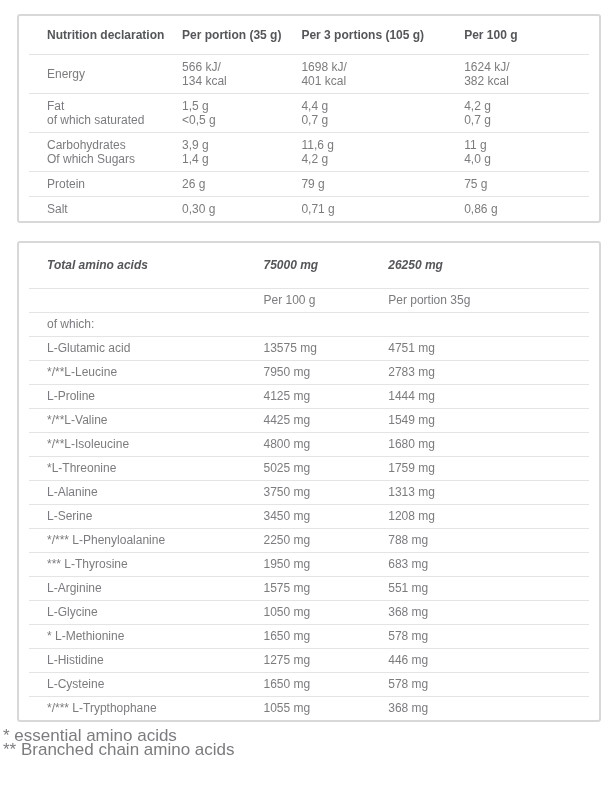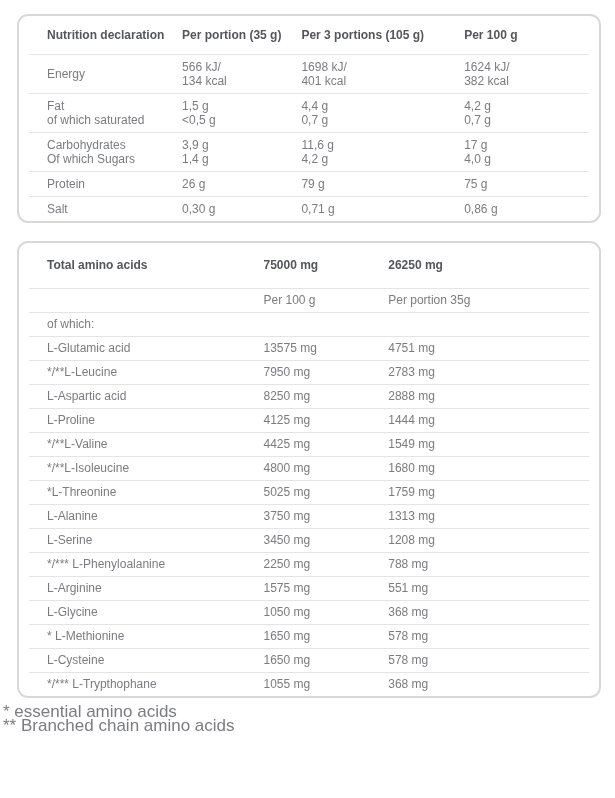--- a/index.html
+++ b/index.html
@@ -13,21 +13,21 @@
     width: 615px;
     height: 798px;
     background: #ffffff;
     overflow: hidden;
   }
   .table-box {
     box-sizing: border-box;
     width: 584px;
     margin-left: 17px;
     border: 2px solid #d8d8d8;
-    border-radius: 11px;
+    border-radius: 3px;
     background: #ffffff;
     padding: 0 10px;
   }
   .box-nutrition { margin-top: 14px; }
   .box-amino    { margin-top: 18px; }
 
   table {
     width: 100%;
     border-collapse: collapse;
     table-layout: fixed;
@@ -52,21 +52,21 @@
   .nut-c2 { width: 22%; }
   .nut-c3 { width: 30%; }
   .nut-c4 { width: 23%; }
   .nut-head th { padding: 12px 0; }
   td.nut-c1, th.nut-c1 { padding-left: 18px; }
 
   
   .am-c1 { width: 40%; }
   .am-c2 { width: 23%; }
   .am-c3 { width: 37%; }
-  .am-head th { padding: 15px 0 16px 0; }
+  .am-head th { padding: 15px 0 16px 0; font-style: italic; }
   td.am-c1, th.am-c1 { padding-left: 18px; }
   .am-body td { padding: 4px 0 5px 0; }
   .am-body td.am-c1 { padding-left: 18px; }
 
   .cell-line { display: block; }
 
   .footnotes {
     margin: 7px 0 0 3px;
   }
   .footnote {
@@ -134,21 +134,21 @@
           </td>
           <td class="nut-c2">
             <span class="cell-line">3,9 g</span>
             <span class="cell-line">1,4 g</span>
           </td>
           <td class="nut-c3">
             <span class="cell-line">11,6 g</span>
             <span class="cell-line">4,2 g</span>
           </td>
           <td class="nut-c4">
-            <span class="cell-line">17 g</span>
+            <span class="cell-line">11 g</span>
             <span class="cell-line">4,0 g</span>
           </td>
         </tr>
         <tr>
           <td class="nut-c1">
             <span class="cell-line">Protein</span>
           </td>
           <td class="nut-c2">
             <span class="cell-line">26 g</span>
           </td>
@@ -201,25 +201,20 @@
           <td class="am-c1">L-Glutamic acid</td>
           <td class="am-c2">13575 mg</td>
           <td class="am-c3">4751 mg</td>
         </tr>
         <tr>
           <td class="am-c1">*/**L-Leucine</td>
           <td class="am-c2">7950 mg</td>
           <td class="am-c3">2783 mg</td>
         </tr>
         <tr>
-          <td class="am-c1">L-Aspartic acid</td>
-          <td class="am-c2">8250 mg</td>
-          <td class="am-c3">2888 mg</td>
-        </tr>
-        <tr>
           <td class="am-c1">L-Proline</td>
           <td class="am-c2">4125 mg</td>
           <td class="am-c3">1444 mg</td>
         </tr>
         <tr>
           <td class="am-c1">*/**L-Valine</td>
           <td class="am-c2">4425 mg</td>
           <td class="am-c3">1549 mg</td>
         </tr>
         <tr>
@@ -241,35 +236,45 @@
           <td class="am-c1">L-Serine</td>
           <td class="am-c2">3450 mg</td>
           <td class="am-c3">1208 mg</td>
         </tr>
         <tr>
           <td class="am-c1">*/*** L-Phenyloalanine</td>
           <td class="am-c2">2250 mg</td>
           <td class="am-c3">788 mg</td>
         </tr>
         <tr>
+          <td class="am-c1">*** L-Thyrosine</td>
+          <td class="am-c2">1950 mg</td>
+          <td class="am-c3">683 mg</td>
+        </tr>
+        <tr>
           <td class="am-c1">L-Arginine</td>
           <td class="am-c2">1575 mg</td>
           <td class="am-c3">551 mg</td>
         </tr>
         <tr>
           <td class="am-c1">L-Glycine</td>
           <td class="am-c2">1050 mg</td>
           <td class="am-c3">368 mg</td>
         </tr>
         <tr>
           <td class="am-c1">* L-Methionine</td>
           <td class="am-c2">1650 mg</td>
           <td class="am-c3">578 mg</td>
         </tr>
         <tr>
+          <td class="am-c1">L-Histidine</td>
+          <td class="am-c2">1275 mg</td>
+          <td class="am-c3">446 mg</td>
+        </tr>
+        <tr>
           <td class="am-c1">L-Cysteine</td>
           <td class="am-c2">1650 mg</td>
           <td class="am-c3">578 mg</td>
         </tr>
         <tr>
           <td class="am-c1">*/*** L-Trypthophane</td>
           <td class="am-c2">1055 mg</td>
           <td class="am-c3">368 mg</td>
         </tr>
       </tbody>

